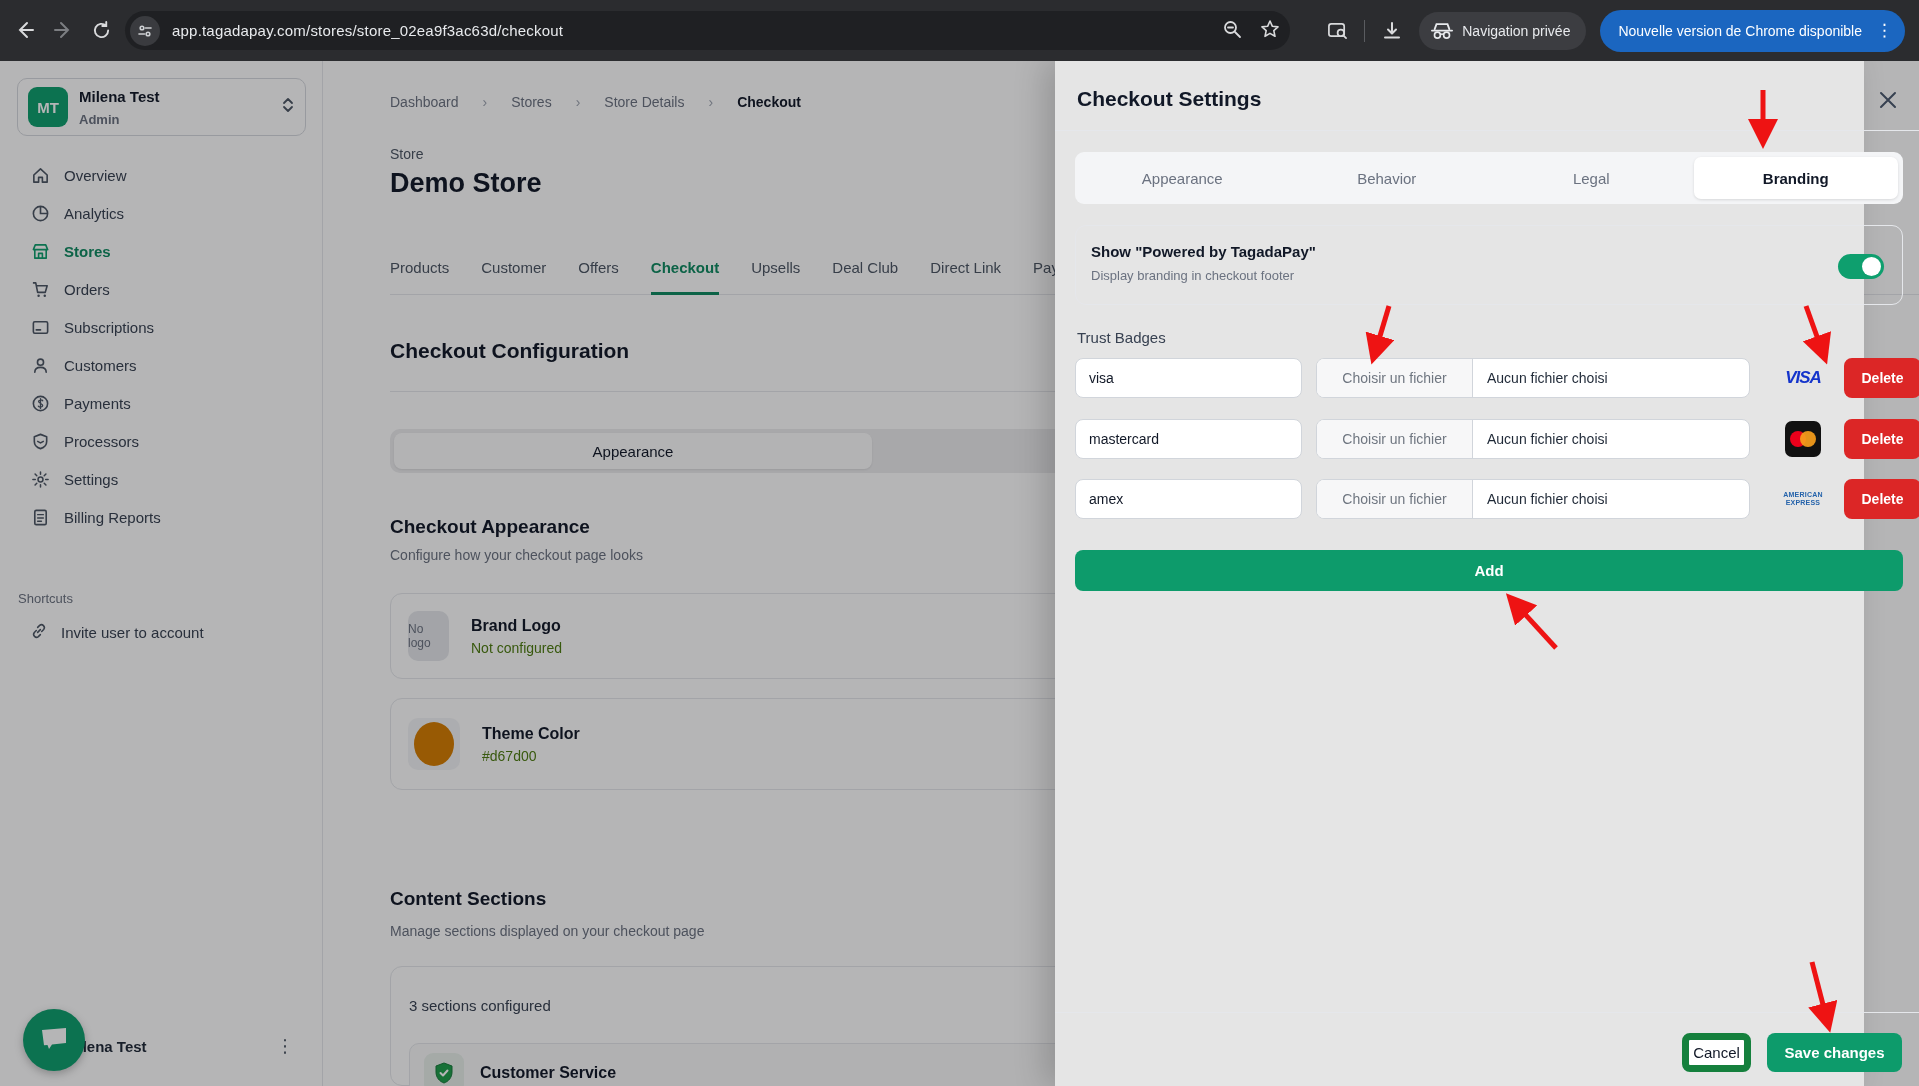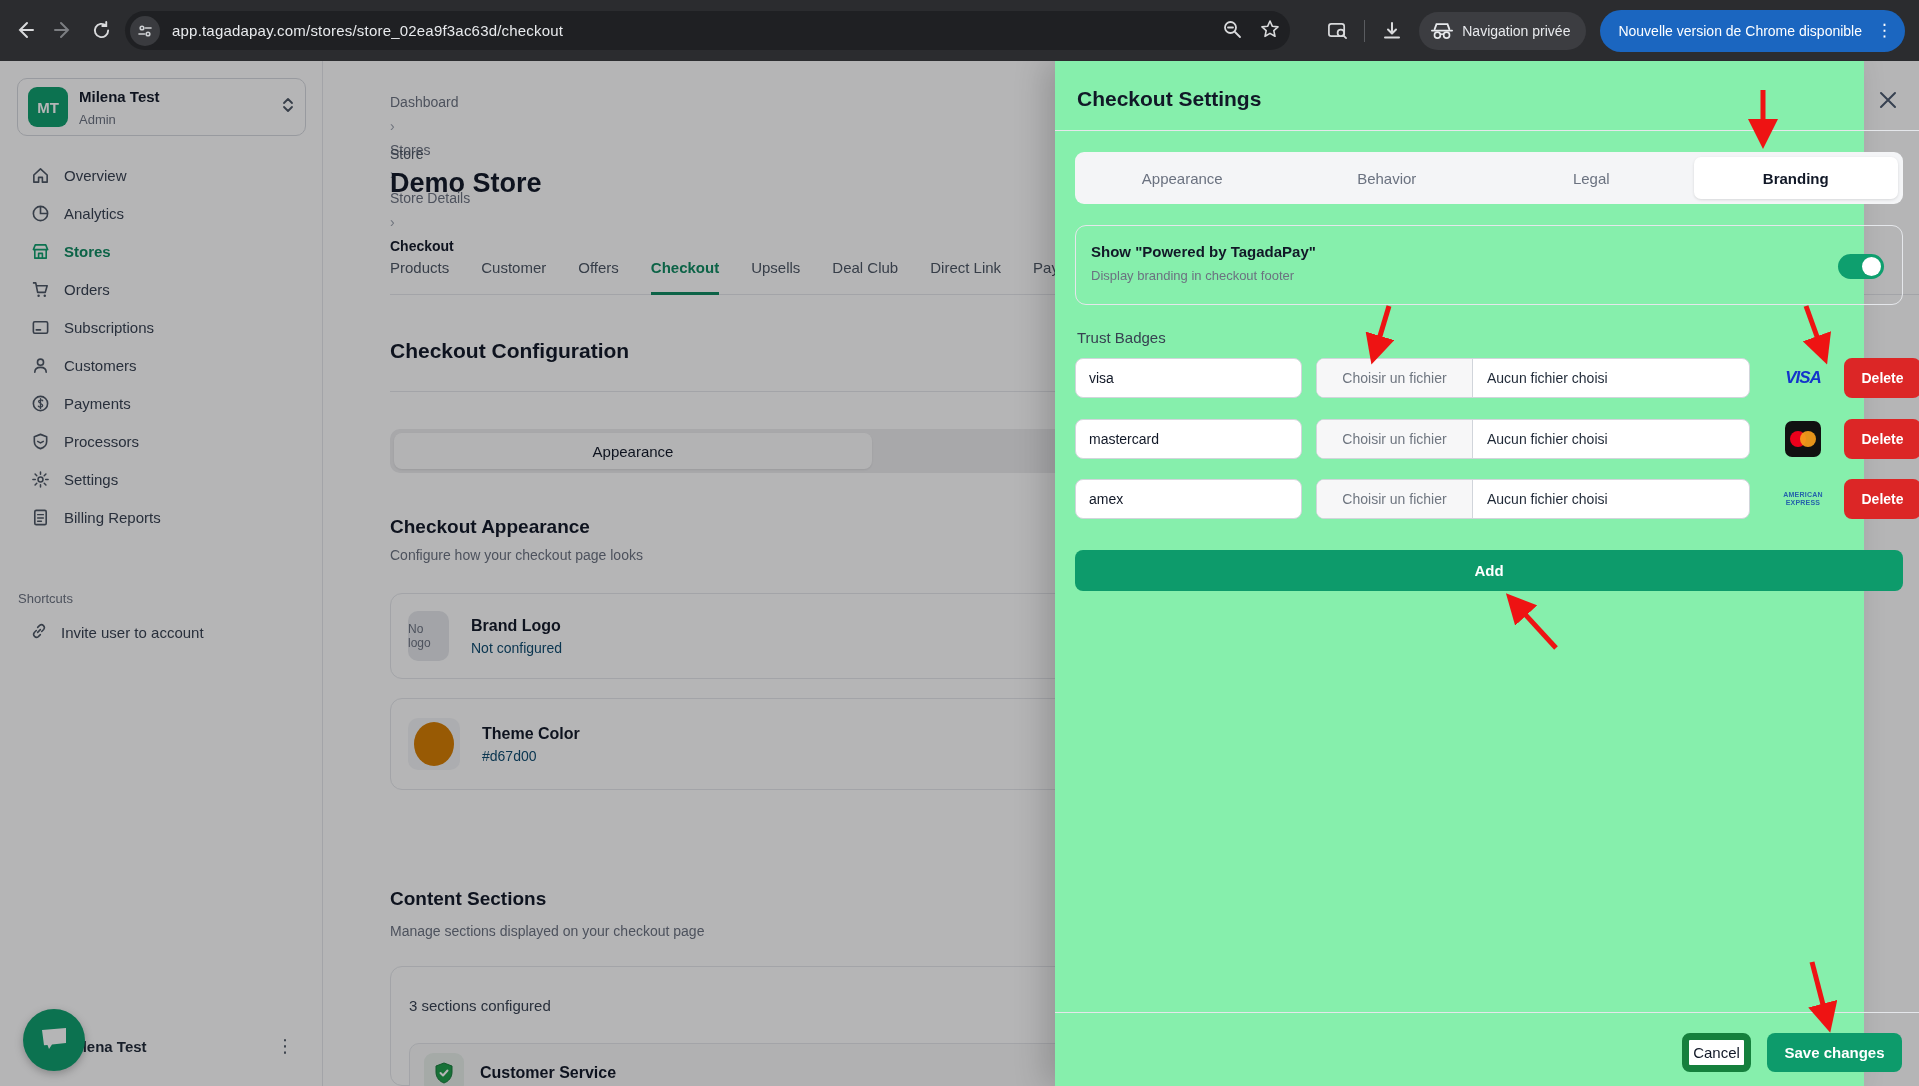--- a/index.html
+++ b/index.html
@@ -23,37 +23,37 @@
 
   
   .page { position:absolute; left:0; top:61px; width:1919px; height:1025px; background:#fff; }
 
   
   .sidebar { position:absolute; left:0; top:0; width:323px; height:1025px; background:#fff; border-right:1px solid #e5e7eb; }
   .user-card { position:absolute; left:17px; top:17px; width:289px; height:58px; border:1px solid #d6d9de; border-radius:10px; background:#fff; display:flex; align-items:center; padding:0 10px; }
   .avatar { width:40px; height:40px; border-radius:9px; background:#0e9f6e; color:#fff; font-size:15px; font-weight:bold; display:flex; align-items:center; justify-content:center; }
   .user-meta { margin-left:11px; flex:1; }
   .user-name { font-size:15px; font-weight:bold; color:#111827; }
-  .user-role { font-size:13px; color:#6b7280; margin-top:7px; }
+  .user-role { font-size:13px; color:#6b7280; margin-top:7px;font-weight:bold; }
   .updown { color:#4b5563; }
   .nav-list { position:absolute; left:0; top:95px; width:323px; }
   .nav-item { display:flex; align-items:center; height:38px; padding-left:30px; gap:14px; font-size:15px; color:#374151; cursor:pointer; }
   .nav-item .ni-icon { width:20px; height:20px; color:#4b5563; display:flex; align-items:center; justify-content:center; }
   .nav-item.active { color:#0e8a60; font-weight:bold; }
   .nav-item.active .ni-icon { color:#0e9f6e; }
   .shortcuts-label { position:absolute; left:18px; top:530px; font-size:13px; color:#6b7280; }
   .shortcut-item { position:absolute; left:0; top:553px; width:323px; height:36px; display:flex; align-items:center; padding-left:30px; gap:13px; font-size:15px; color:#374151; }
   .bottom-user { position:absolute; left:0; top:960px; width:323px; height:50px; display:flex; align-items:center; }
   .bottom-user .bu-name { position:absolute; left:66px; font-size:15px; font-weight:bold; color:#1f2937; }
   .bottom-user .bu-kebab { position:absolute; left:276px; color:#4b5563; font-size:18px; }
   .chat-fab { position:absolute; left:23px; top:948px; width:62px; height:62px; border-radius:50%; background:#0e9f6e; display:flex; align-items:center; justify-content:center; box-shadow:0 3px 8px rgba(0,0,0,.25); }
 
   
   .main { position:absolute; left:323px; top:0; width:1596px; height:1025px; background:#fff; }
-  .breadcrumb { position:absolute; left:67px; top:33px; display:flex; align-items:flex-start; gap:8px; font-size:14px; color:#6b7280;flex-direction:column; }
+  .breadcrumb { position:absolute; left:67px; top:33px; display:flex; align-items:center; gap:24px; font-size:14px; color:#6b7280; }
   .breadcrumb .crumb-last { color:#111827; font-weight:bold; }
   .bc-sep { color:#9ca3af; font-size:14px; }
   .store-eyebrow { position:absolute; left:67px; top:85px; font-size:14px; color:#4b5563; }
   .store-title { position:absolute; left:67px; top:107px; font-size:27px; font-weight:bold; color:#111827; }
   .store-tabs { position:absolute; left:67px; top:198px; width:1529px; height:36px; border-bottom:1px solid #e5e7eb; display:flex; gap:32px; font-size:15px; color:#4b5563; }
   .store-tab { position:relative; padding-bottom:12px; white-space:nowrap; cursor:pointer; }
   .store-tab.active { color:#0e8a60; font-weight:bold; }
   .store-tab.active::after { content:""; position:absolute; left:0; right:0; bottom:-1px; height:3px; background:#0e8a60; }
   .cfg-title { position:absolute; left:67px; top:278px; font-size:21px; font-weight:bold; color:#111827; }
   .cfg-divider { position:absolute; left:67px; top:330px; width:1529px; height:1px; background:#e5e7eb; }
@@ -62,34 +62,34 @@
   .app-title { position:absolute; left:67px; top:455px; font-size:19px; font-weight:bold; color:#111827; }
   .app-sub { position:absolute; left:67px; top:486px; font-size:14px; color:#6b7280; }
   .cfg-card { position:absolute; left:67px; width:1460px; background:#fff; border:1px solid #e5e7eb; border-radius:12px; display:flex; align-items:center; padding-left:17px; }
   .card-brandlogo { top:532px; height:86px; }
   .card-theme { top:637px; height:92px; }
   .nologo-box { width:41px; height:50px; border-radius:10px; background:#e5e7eb; color:#6b7280; font-size:12px; display:flex; align-items:center; justify-content:center; }
   .swatch-box { width:52px; height:52px; border-radius:10px; background:#f3f4f6; display:flex; align-items:center; justify-content:center; }
   .swatch-dot { width:40px; height:44px; border-radius:50%; background:#d67d00; }
   .card-txt { margin-left:22px; }
   .card-title { font-size:16px; font-weight:bold; color:#111827; }
-  .card-sub { font-size:14px; color:#0c4a6e; margin-top:5px; }
+  .card-sub { font-size:14px; color:#4d7c0f; margin-top:5px; }
   .cs-title { position:absolute; left:67px; top:827px; font-size:19px; font-weight:bold; color:#111827; }
   .cs-sub { position:absolute; left:67px; top:862px; font-size:14px; color:#6b7280; }
   .cs-card { position:absolute; left:67px; top:905px; width:1460px; height:120px; border:1px solid #e5e7eb; border-radius:12px; background:#fff; }
   .cs-count { position:absolute; left:18px; top:30px; font-size:15px; color:#374151; }
   .cs-item { position:absolute; left:18px; top:76px; width:1420px; height:60px; border:1px solid #e5e7eb; border-radius:10px; background:#fafafa; display:flex; align-items:center; padding-left:14px; gap:16px; }
   .shield-chip { width:40px; height:40px; border-radius:9px; background:#e8f0ea; display:flex; align-items:center; justify-content:center; }
   .cs-item-title { font-size:16px; font-weight:bold; color:#111827; }
 
   
   .dim { position:absolute; left:0; top:61px; width:1919px; height:1025px; background:rgba(10,10,12,.30); z-index:10; }
 
   
-  .panel { position:absolute; left:1055px; top:61px; width:809px; height:1025px; background:#86efac; z-index:20; box-shadow:-10px 0 30px rgba(0,0,0,.18);text-decoration:underline; }
+  .panel { position:absolute; left:1055px; top:61px; width:809px; height:1025px; background:#e5e5e5; z-index:20; box-shadow:-10px 0 30px rgba(0,0,0,.18);text-decoration:underline; }
   .panel-title { position:absolute; left:22px; top:26px; font-size:21px; font-weight:bold; color:#111827; }
   .panel-close { position:absolute; left:820px; top:26px; width:26px; height:26px; color:#374151; display:flex; align-items:center; justify-content:center; cursor:pointer; }
   .panel-hdiv { position:absolute; left:0; top:69px; width:864px; height:1px; background:#e5e7eb; }
   .ptabs { position:absolute; left:20px; top:91px; width:828px; height:52px; background:#f4f5f7; border-radius:9px; display:flex; padding:5px; }
   .ptab { flex:1; display:flex; align-items:center; justify-content:center; font-size:15px; color:#6b7280; border-radius:7px; cursor:pointer; }
   .ptab.active { background:#fff; color:#111827; font-weight:bold; box-shadow:0 1px 3px rgba(0,0,0,.12); }
   .toggle-card { position:absolute; left:20px; top:164px; width:828px; height:80px; border:1px solid #e5e7eb; border-radius:11px; }
   .tc-title { position:absolute; left:15px; top:17px; font-size:15px; font-weight:bold; color:#111827; }
   .tc-sub { position:absolute; left:15px; top:42px; font-size:13px; color:#6b7280; }
   .toggle { position:absolute; right:18px; top:28px; width:46px; height:25px; border-radius:13px; background:#0e9f6e; cursor:pointer; }

